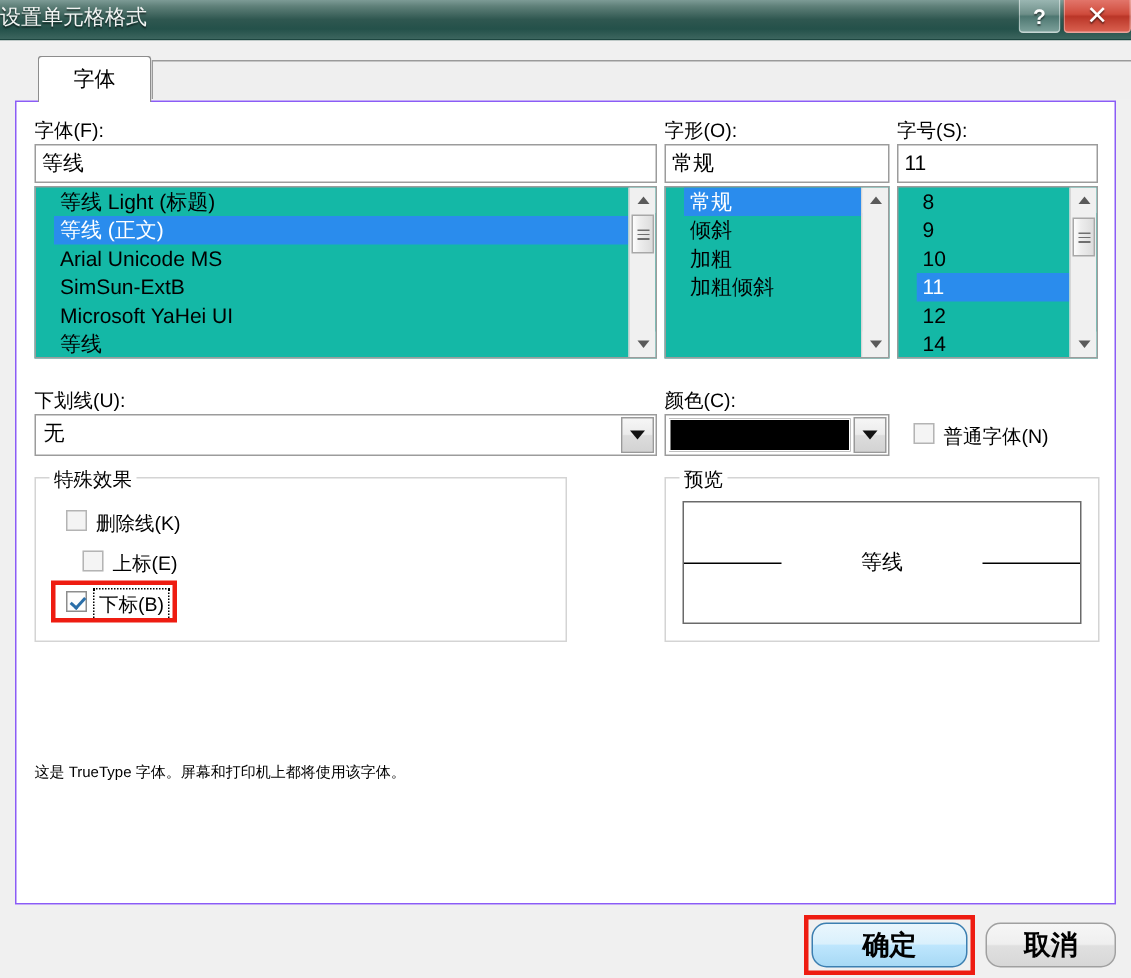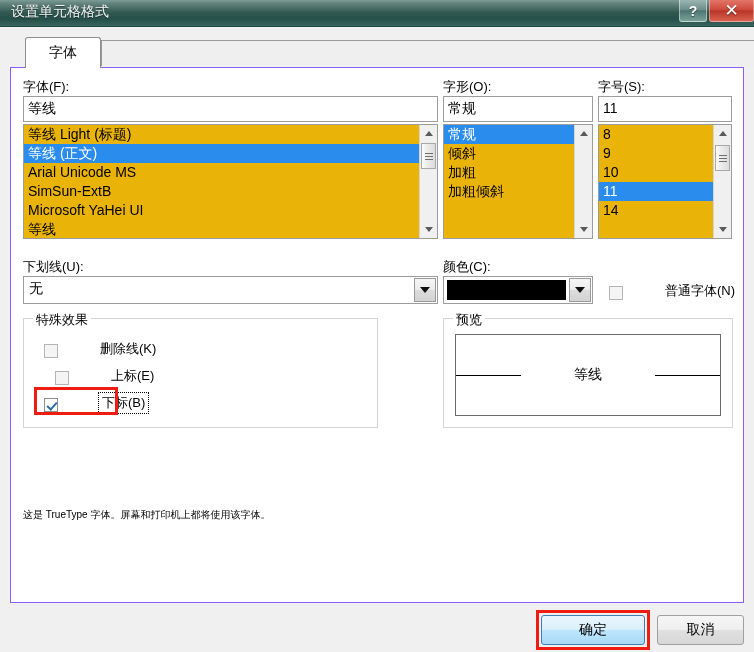--- a/index.html
+++ b/index.html
@@ -22,21 +22,21 @@
     position: absolute;
     left: 0; top: 0;
     width: 754px; height: 27px;
     background: linear-gradient(to bottom,
         #7d9b96 0%, #5f8079 16%, #2f5750 50%, #24514a 74%, #3c655e 100%);
     border-bottom: 1px solid #1d4640;
     box-sizing: border-box;
   }
   .titlebar-text {
     position: absolute;
-    left: 11px; top: 3px;
+    left: 0; top: 3px;
     font-size: 14px;
     color: #f2f4f3;
     text-shadow: 0 1px 1px rgba(0,0,0,.55);
     white-space: nowrap;
   }
   .titlebar-buttons {
     position: absolute;
     right: 0; top: 0px;
     display: flex;
     align-items: flex-start;
@@ -134,25 +134,26 @@
     box-sizing: border-box;
     font-size: 14px;
     padding: 3px 4px 0 4px;
     white-space: nowrap;
     overflow: hidden;
   }
 
   
   .listbox {
     position: absolute;
-    background: #eab308;
+    background: #14b8a6;
     border: 1px solid #9c9c9c;
     box-sizing: border-box;
     overflow: hidden;
     display: flex;
+    padding-left: 12px;
   }
   .listbox-items {
     flex: 1 1 auto;
     overflow: hidden;
   }
   .li {
     height: 19px;
     line-height: 19px;
     padding-left: 4px;
     font-size: 14px;
@@ -245,23 +246,22 @@
     right: 25px; bottom: 2px;
     background: #000000;
     border: 1px solid #ffffff;
     box-sizing: border-box;
   }
 
   
   .cbrow {
     position: absolute;
     display: flex;
-    align-items: flex-end;
-    white-space: nowrap;
-    gap: 36px;
+    align-items: flex-start;
+    white-space: nowrap;
   }
   .cbox {
     width: 14px; height: 14px;
     box-sizing: border-box;
     border: 1px solid #b4b4b4;
     background: #f4f4f4;
     margin-right: 6px;
     position: relative;
     flex: 0 0 14px;
   }
@@ -327,22 +327,23 @@
     white-space: nowrap;
   }
 
   
   .btn {
     position: absolute;
     box-sizing: border-box;
     display: flex;
     align-items: center;
     justify-content: center;
-    font-size: 14px;
-    border-radius: 3px;
+    font-size: 18px;
+    border-radius: 10px;
+    font-weight: bold;
   }
   .btn-default {
     background: linear-gradient(to bottom, #eaf6fd 0%, #d9f0fc 48%, #bee6fd 50%, #a7d9f5 100%);
     border: 1px solid #3c7fb1;
   }
   .btn-normal {
     background: linear-gradient(to bottom, #f6f6f6 0%, #efefef 48%, #e0e0e0 52%, #d7d7d7 100%);
     border: 1px solid #a0a0a0;
   }
 
@@ -419,20 +420,21 @@
     </div>
 
     <div class="field-label" style="left:587px; top:10px;">字号(S):</div>
     <div class="textbox" style="left:587px; top:28px; width:134px; height:26px;">11</div>
     <div class="listbox" style="left:587px; top:56px; width:134px; height:115px;">
       <div class="listbox-items">
         <div class="li">8</div>
         <div class="li">9</div>
         <div class="li">10</div>
         <div class="li sel">11</div>
+        <div class="li">12</div>
         <div class="li">14</div>
       </div>
       <div class="sbar">
         <div class="sb-arrow up">
             <i></i>
           </div>
         <div class="sb-thumb" style="top:20px; height:26px;">
           <div class="sb-grip"></div>
         </div>
         <div class="sb-arrow down">

